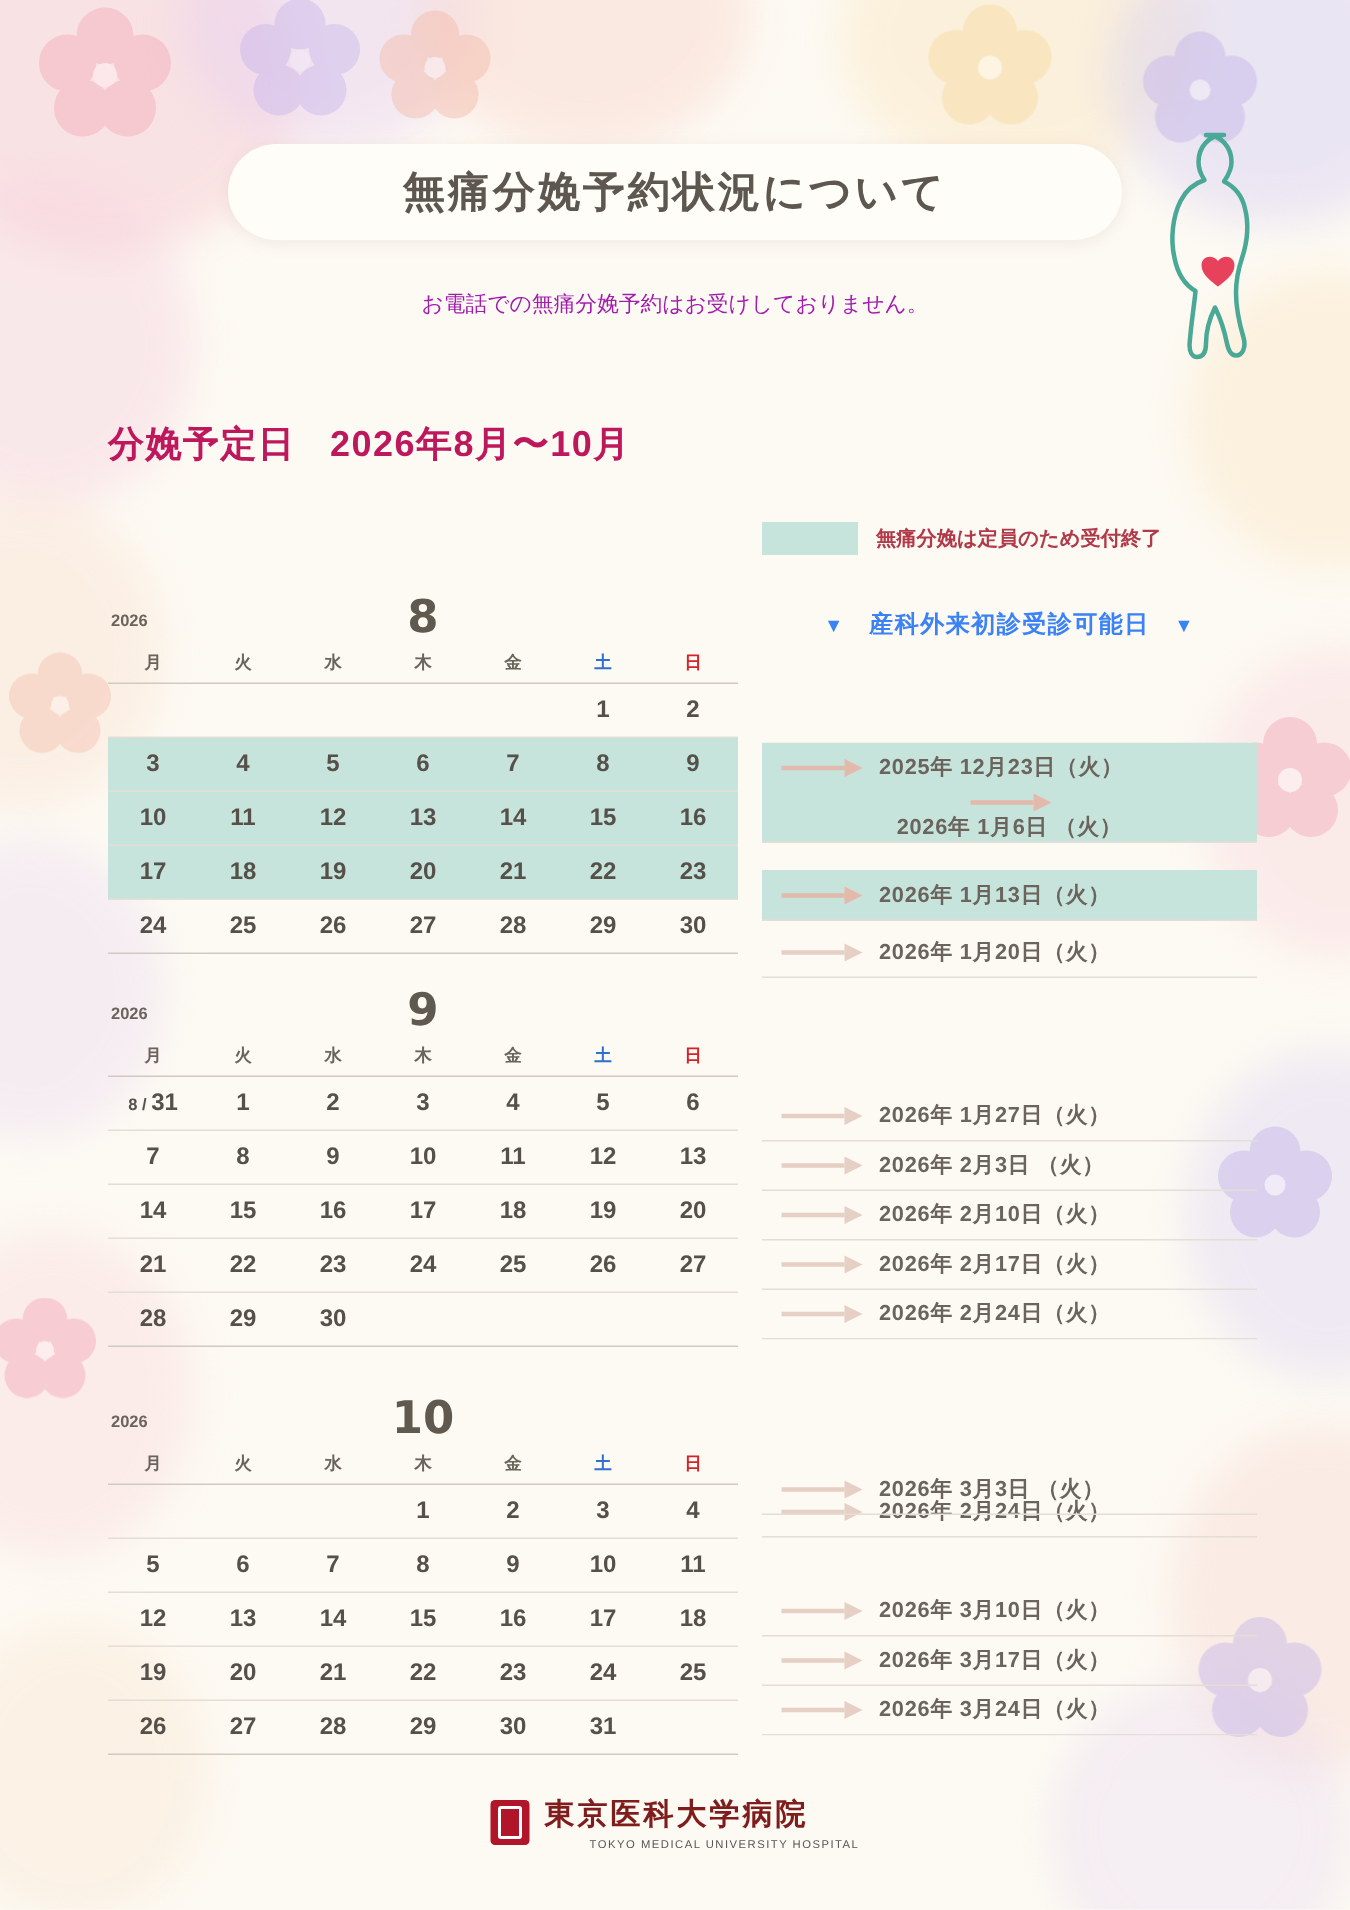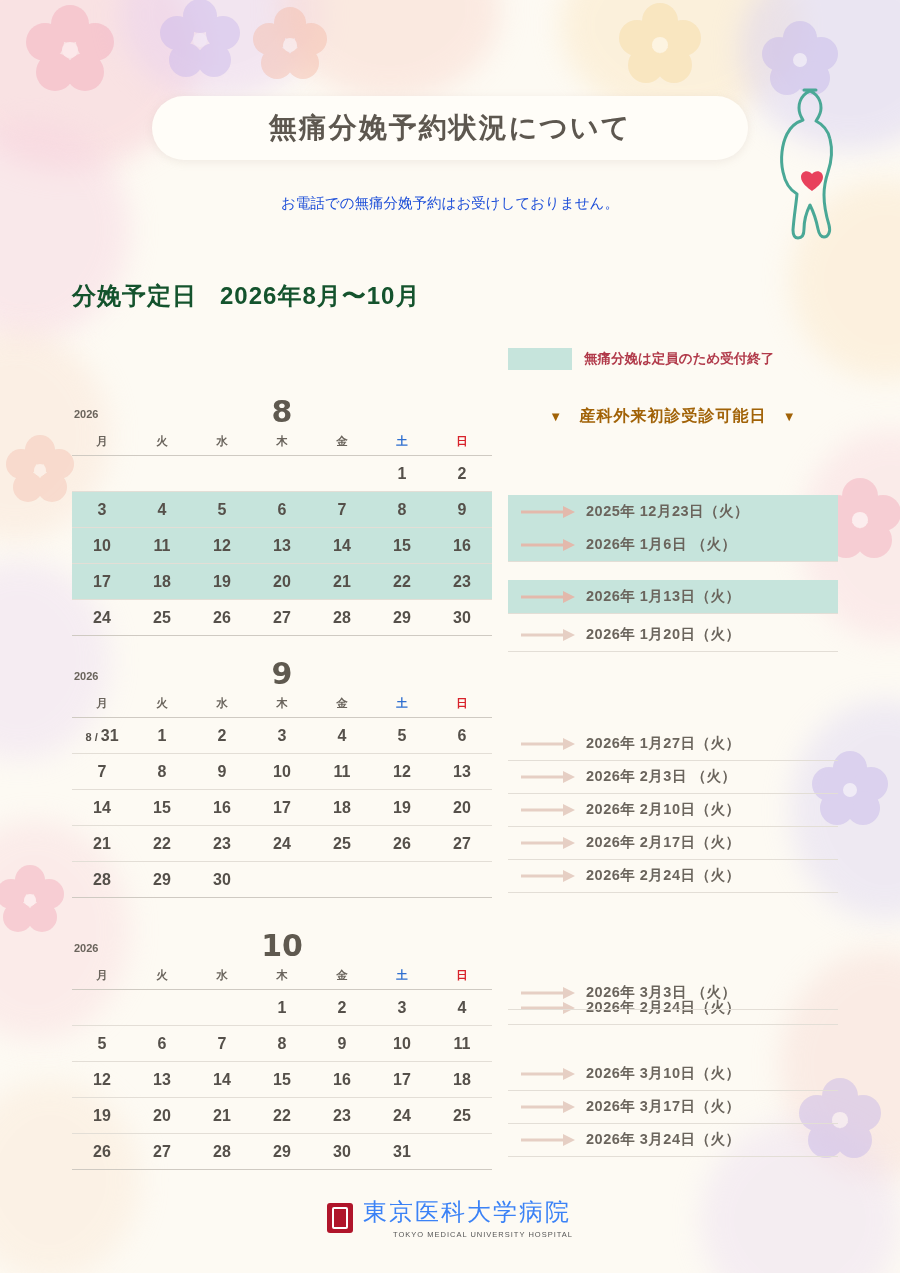--- a/index.html
+++ b/index.html
@@ -18,33 +18,33 @@
     box-shadow:0 2px 10px rgba(180,160,150,.18);
     display:flex;align-items:center;justify-content:center;
     z-index:5;
   }
   .title-pill .t{
     font-size:28px;font-weight:bold;letter-spacing:2px;color:#5d574f;
     font-family:"DejaVu Sans","Liberation Sans",sans-serif;
   }
   .lead{
     position:absolute;left:0;top:188px;width:900px;text-align:center;
-    font-size:14.5px;line-height:30px;color:#1d4ed8;z-index:5;
+    font-size:14.5px;line-height:30px;color:#a21caf;z-index:5;
   }
   .section-title{
     position:absolute;left:72px;top:280px;z-index:5;
-    font-size:24px;font-weight:bold;color:#14532d;letter-spacing:1px;
+    font-size:24px;font-weight:bold;color:#be185d;letter-spacing:1px;
   }
   
   .legend{position:absolute;left:508px;top:348px;display:flex;align-items:center;gap:12px;z-index:5;}
   .legend .swatch{width:64px;height:22px;background:#c6e4dc;}
   .legend .lab{font-size:13.5px;font-weight:bold;color:#b13a4a;}
   .right-head{
     position:absolute;left:508px;top:406px;width:330px;text-align:center;z-index:5;
-    font-size:16px;font-weight:bold;color:#a16207;letter-spacing:1px;
+    font-size:16px;font-weight:bold;color:#3b82f6;letter-spacing:1px;
   }
   .right-head .tri{font-size:13px;}
   
   .cal{position:absolute;width:420px;z-index:5;}
   .cal-head{position:relative;height:34px;}
   .cal-year{position:absolute;left:2px;top:12px;font-size:11px;font-weight:bold;color:#6a645c;}
   .cal-month{
     position:absolute;left:0;right:0;top:-2px;text-align:center;
     font-size:30px;font-weight:bold;color:#5f594f;
     font-family:"DejaVu Sans","Liberation Sans",sans-serif;
@@ -77,21 +77,21 @@
   
   .footer{
     position:absolute;left:0;top:1196px;width:900px;display:flex;
     align-items:center;justify-content:center;gap:10px;z-index:5;
   }
   .logo-mark{width:26px;height:30px;background:#b0152a;border-radius:3px;position:relative;}
   .logo-mark:after{
     content:"";position:absolute;left:5px;top:4px;width:16px;height:22px;
     border:2px solid #fff;border-radius:2px;box-sizing:border-box;
   }
-  .logo-text .jp{font-size:24px;font-weight:normal;color:#3b82f6;letter-spacing:2px;}
+  .logo-text .jp{font-size:20px;font-weight:bold;color:#7f1d1d;letter-spacing:2px;}
   .logo-text .en{font-size:7.5px;color:#555;letter-spacing:1px;margin-top:2px;margin-left:30px;}
   
   .figure{position:absolute;right:38px;top:78px;width:120px;height:180px;z-index:6;}
 </style>
 </head>
 <body>
 
 <div class="bg-layer">
   <div class="blob" style="left:-60px;top:-60px;width:260px;height:230px;background:#f7cfd6;opacity:.55;"></div>
   <div class="blob" style="left:120px;top:-70px;width:200px;height:170px;background:#e9d2ef;opacity:.5;"></div>
@@ -429,21 +429,21 @@
 <div id="rightrows">
     <div class="rrow full" style="top: 495px;">
       <div class="arrow">
         <svg width="56" height="14" viewBox="0 0 56 14">
           <line x1="2" y1="7" x2="44" y2="7" stroke="#e3b9ac" stroke-width="3"></line>
           <polygon points="44,1 56,7 44,13" fill="#e3b9ac"></polygon>
         </svg>
       </div>
       <div class="txt">2025年 12月23日（火）</div>
     </div>
-    <div class="rrow full" style="top: 528px;">
+    <div class="rrow full" style="top: 528px; flex-direction: column;">
       <div class="arrow">
         <svg width="56" height="14" viewBox="0 0 56 14">
           <line x1="2" y1="7" x2="44" y2="7" stroke="#e3b9ac" stroke-width="3"></line>
           <polygon points="44,1 56,7 44,13" fill="#e3b9ac"></polygon>
         </svg>
       </div>
       <div class="txt">2026年 1月6日 （火）</div>
     </div>
     <div class="rrow full" style="top: 580px;">
       <div class="arrow">

